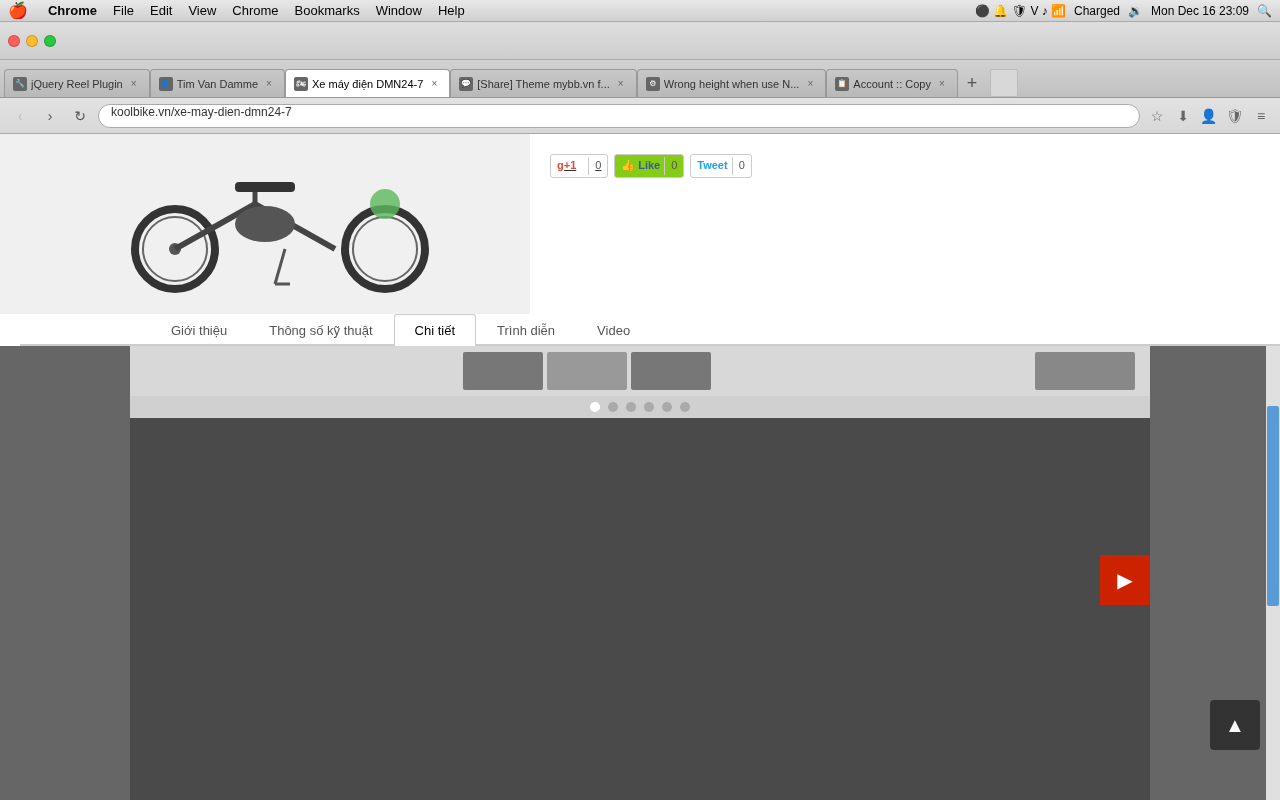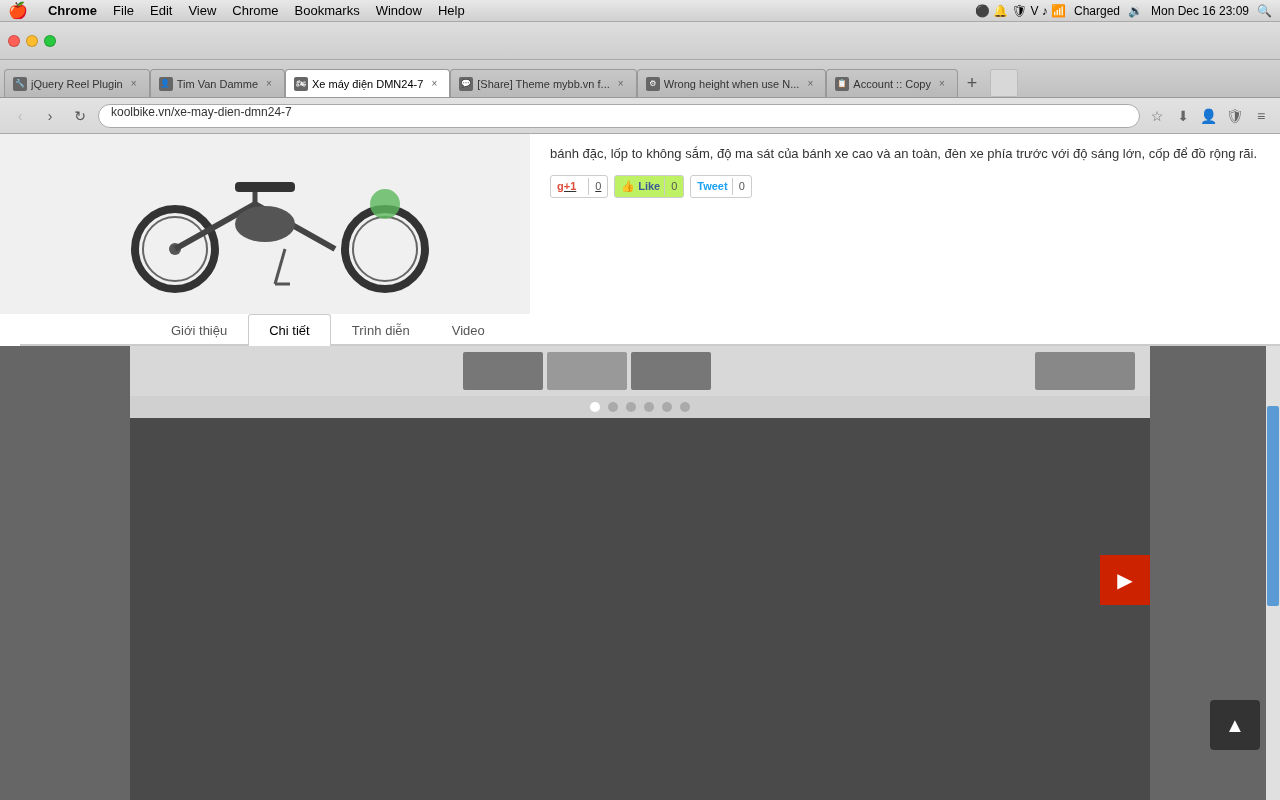--- a/index.html
+++ b/index.html
@@ -170,21 +170,21 @@
       color: #555;
     }
     .btn-like {
       display: flex;
       align-items: center;
       gap: 4px;
       border: 1px solid #ccc;
       border-radius: 3px;
       padding: 2px 6px;
       font-size: 11px;
-      background: #bef264;
+      background: #84cc16;
       cursor: pointer;
     }
     .btn-like-label { color: #3b5998; font-weight: bold; }
     .btn-tweet {
       display: flex;
       align-items: flex-start;
       gap: 4px;
       border: 1px solid #ccc;
       border-radius: 3px;
       padding: 2px 6px;
@@ -448,40 +448,40 @@
 
         <line x1="210" y1="95" x2="200" y2="130" stroke="#555" stroke-width="3"></line>
         <line x1="200" y1="130" x2="215" y2="130" stroke="#555" stroke-width="3"></line>
 
         <ellipse cx="190" cy="70" rx="30" ry="18" fill="#555"></ellipse>
 
         <circle cx="310" cy="50" r="15" fill="#5cb85c" opacity="0.8"></circle>
       </svg>
     </div>
     <div class="text-area">
-      <p>bánh đặc, lốp to không sắm, độ ma sát của bánh xe cao và an toàn, đèn xe phía trước với độ sáng lớn, cốp để đồ rộng rãi.</p>
       <div class="social-buttons">
         <div class="btn-gplus">
           <span class="btn-gplus-label">g+1</span>
           <span class="btn-count">0</span>
         </div>
         <div class="btn-like">
           <span class="btn-like-label">👍 <span>Like</span></span>
           <span class="btn-count">0</span>
         </div>
         <div class="btn-tweet">
           <span class="btn-tweet-label">Tweet</span>
           <span class="btn-count">0</span>
         </div>
       </div>
     </div>
   </div>
 
   <div class="product-tabs">
     <div class="product-tab">Giới thiệu</div>
+    <div class="product-tab">Thông số kỹ thuật</div>
     <div class="product-tab active">Chi tiết</div>
     <div class="product-tab">Trình diễn</div>
     <div class="product-tab">Video</div>
   </div>
 
   <div style="display:flex; flex:1; background:#666; padding:0 130px 0 130px; position:relative;">
     <div class="gallery-inner">
 
       <div class="gallery-top">
         <div class="gallery-thumbs">

